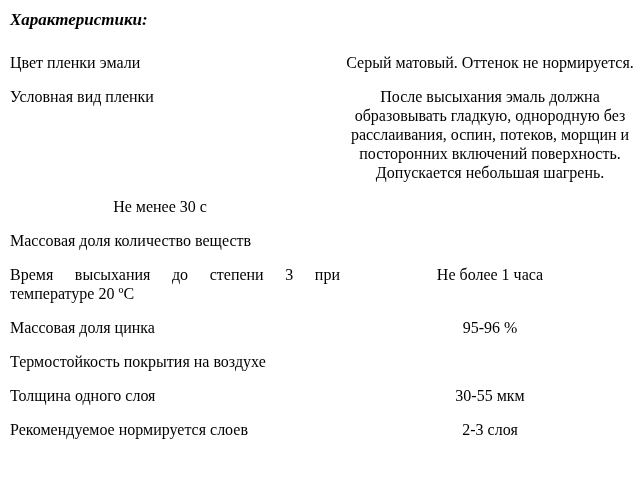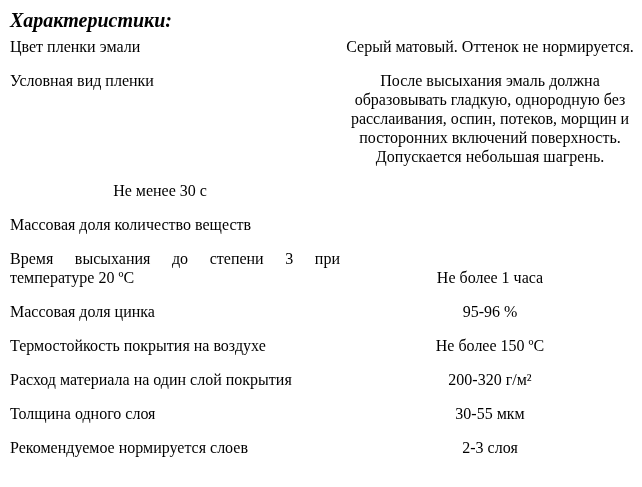--- a/index.html
+++ b/index.html
@@ -14,27 +14,27 @@
     font-family: "Liberation Serif", "DejaVu Serif", serif;
     font-size: 16px;
     color: #000000;
   }
   .doc {
     padding: 9px 2px 0 10px;
   }
   .doc-title {
     font-weight: bold;
     font-style: italic;
-    font-size: 20px;
+    font-size: 17px;
     line-height: 22px;
-    margin-bottom: 6px;
+    margin-bottom: 22px;
   }
   .spec-row {
     display: flex;
-    align-items: flex-end;
+    align-items: flex-start;
     margin-bottom: 15px;
   }
   .spec-row.align-top {
     align-items: flex-start;
   }
   .spec-label {
     width: 330px;
     flex: 0 0 330px;
     line-height: 19px;
     text-align: left;
@@ -86,27 +86,22 @@
     <div class="spec-value">Не более 1 часа</div>
   </div>
 
   <div class="spec-row">
     <div class="spec-label">Массовая доля цинка</div>
     <div class="spec-value">95-96 %</div>
   </div>
 
   <div class="spec-row">
     <div class="spec-label">Термостойкость покрытия на воздухе</div>
-    <div class="spec-value">Не более 150 ºС</div>
   </div>
 
-  <div class="spec-row">
-    <div class="spec-label">Расход материала на один слой покрытия</div>
-    <div class="spec-value">200-320 г/м²</div>
-  </div>
 
   <div class="spec-row">
     <div class="spec-label">Толщина одного слоя</div>
     <div class="spec-value">30-55 мкм</div>
   </div>
 
   <div class="spec-row">
     <div class="spec-label">Рекомендуемое нормируется слоев</div>
     <div class="spec-value">2-3 слоя</div>
   </div>

